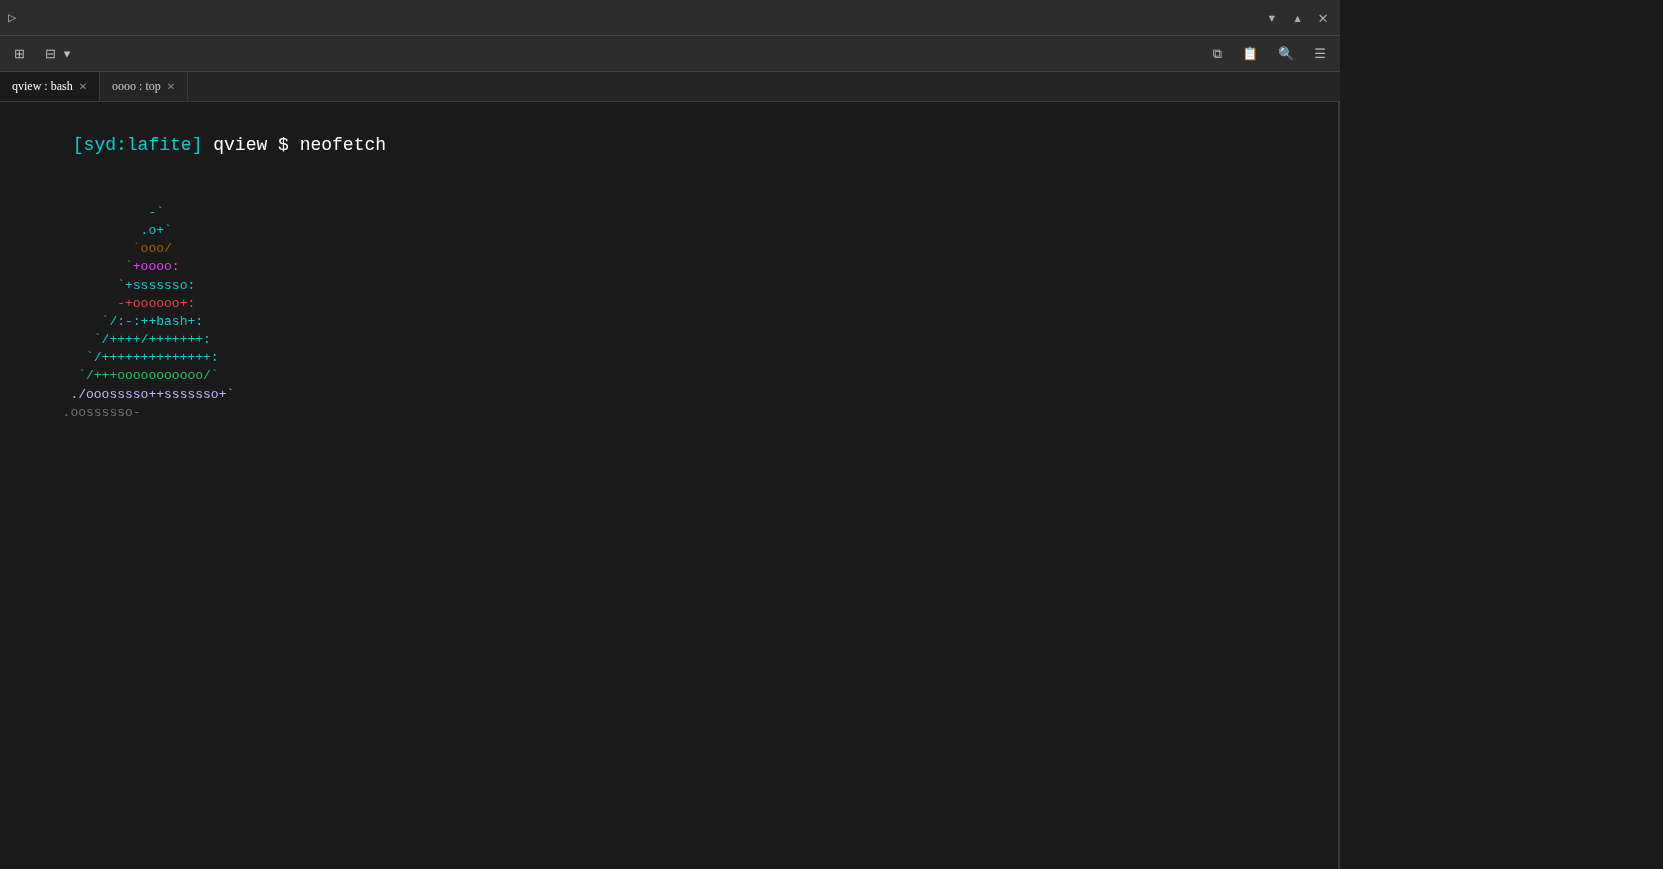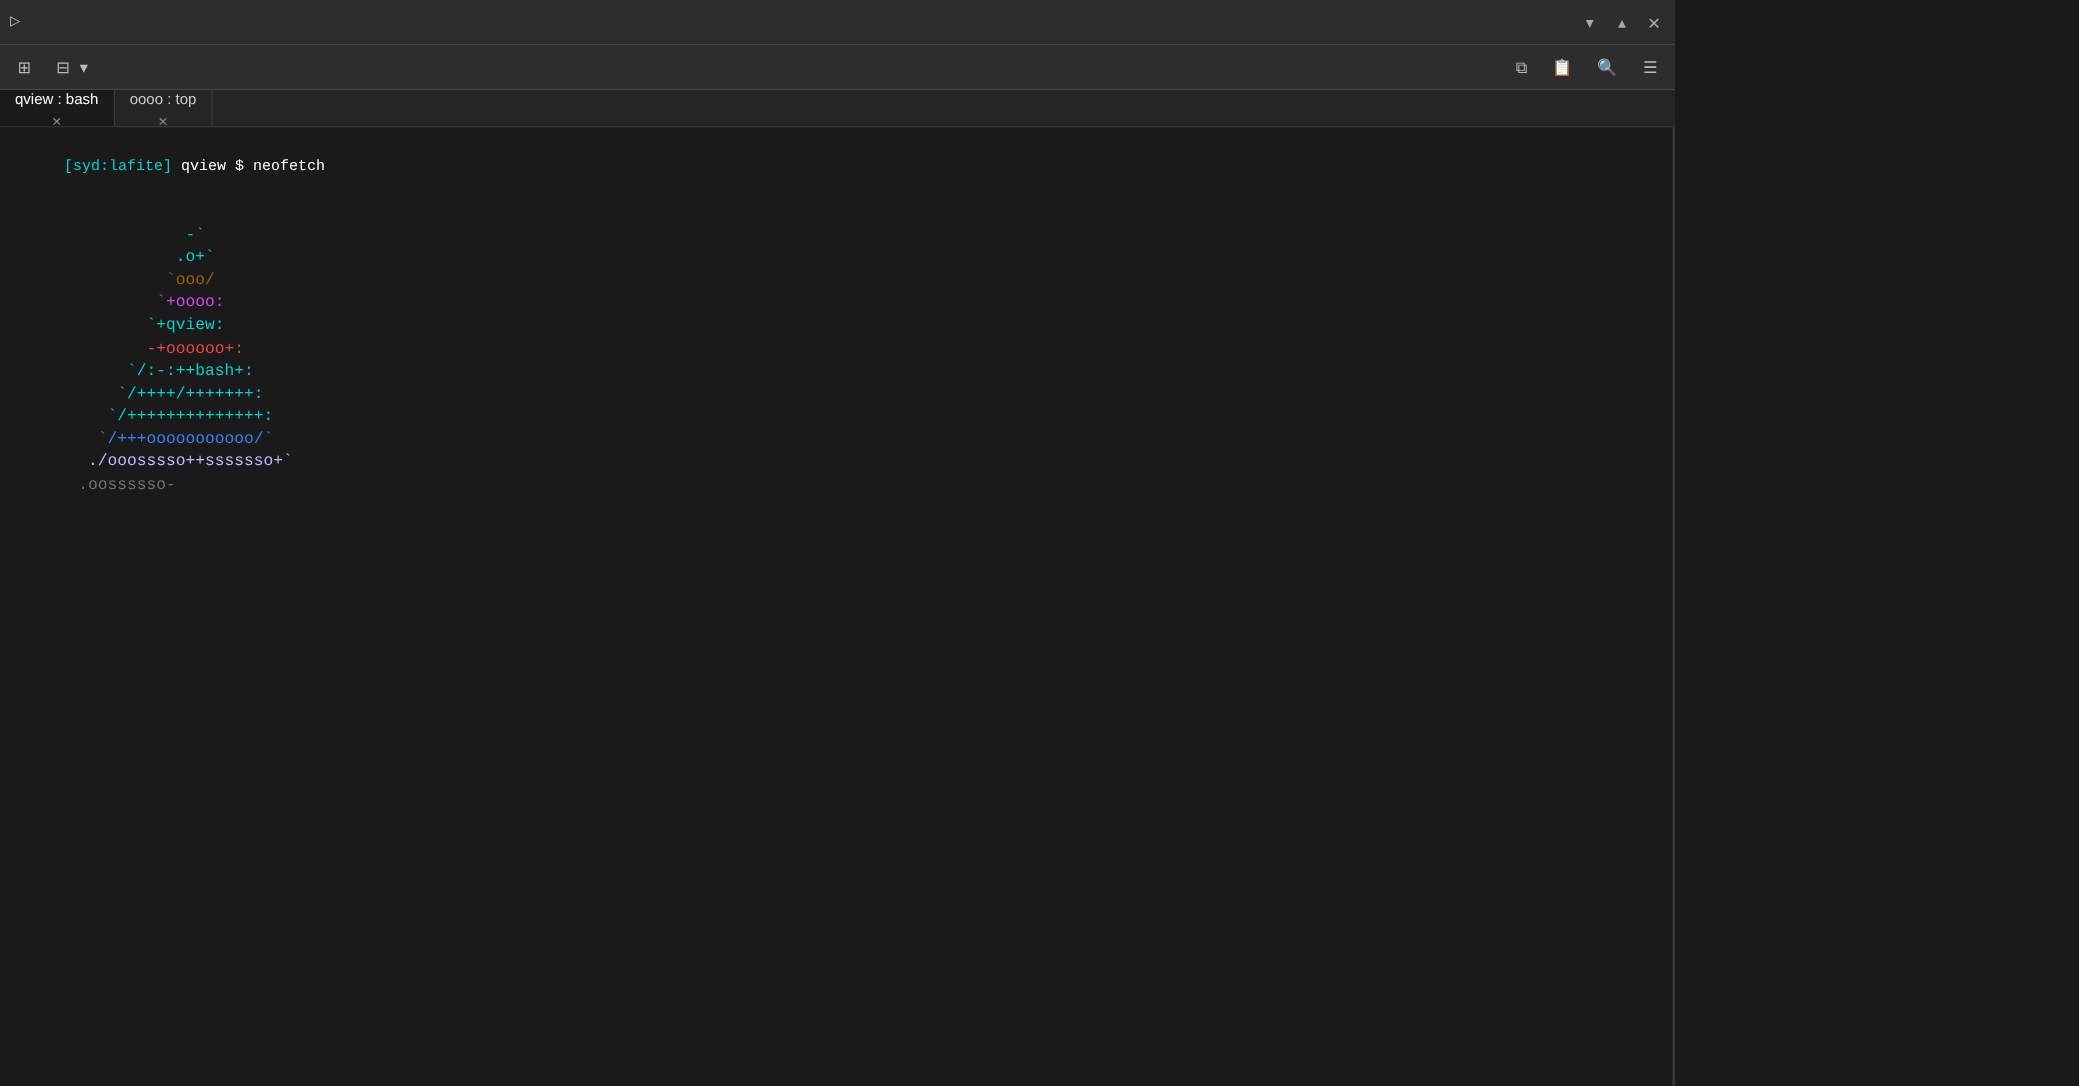--- a/index.html
+++ b/index.html
@@ -63,25 +63,24 @@
       border-bottom: 1px solid #3a3a3a;
       flex-shrink: 0;
     }
     .tab {
       display: flex;
       align-items: center;
       gap: 6px;
       padding: 0 12px;
       height: 100%;
       font-size: 12px;
-      font-family: Liberation Sans, sans-serif;
+      font-family: Liberation Serif, serif;
       cursor: pointer;
       color: #ccc;
       border-right: 1px solid #3a3a3a;
-      flex-direction: column;
     }
     .tab.active {
       background: #1a1a1a;
       color: #fff;
     }
     .tab-close {
       font-size: 10px;
       color: #888;
       cursor: pointer;
     }
@@ -92,21 +91,21 @@
       background: #1a1a1a;
       padding: 6px 8px;
       overflow: hidden;
       position: relative;
       border-right: 2px solid #3a3a3a;
     }
 
     
     .term-line {
       line-height: 1.4;
-      font-size: 12px;
+      font-size: 18px;
       white-space: pre;
       color: #d0d0d0;
     }
     .term-cyan { color: #00d0d0; }
     .term-white { color: #ffffff; }
 
     
     .neofetch-container {
       display: flex;
       gap: 20px;
@@ -198,22 +197,22 @@
       <span class="term-cyan">[syd:lafite]</span><span class="term-white"> qview $ neofetch</span>
     </div>
 
     <div class="neofetch-container">
 
       <div class="neofetch-logo">
 <span style="color:#00d0d0">                  -`</span>
 <span style="color:#00d0d0">                 .o+`</span>
 <span style="color:#a16207">                `ooo/</span>
 <span style="color:#d946ef">               `+oooo:</span>
-<span style="color:#00d0d0">              `+qview:</span>
+<span style="color:#00d0d0">              `+sssssso:</span>
 <span style="color:#ef4444">              -+oooooo+:</span>
 <span style="color:#00d0d0">            `/:-:++bash+:</span>
 <span style="color:#00d0d0">           `/++++/+++++++:</span>
 <span style="color:#00d0d0">          `/++++++++++++++:</span>
-<span style="color:#3b82f6">         `/+++ooooooooooo/`</span>
+<span style="color:#22c55e">         `/+++ooooooooooo/`</span>
 <span style="color:#c4b5fd">        ./ooosssso++sssssso+`</span>
 <span style="color:#737373">       .oossssso-</span></div>
       </div>
     </div>
   </div>
 </body></html>

